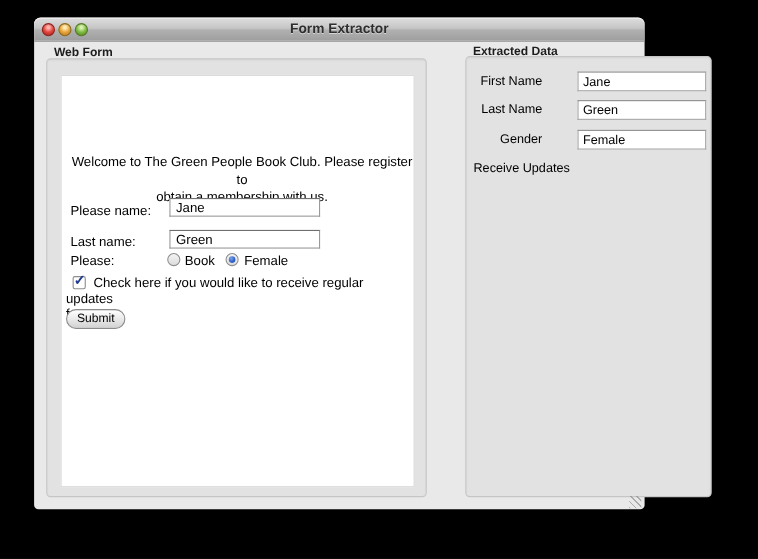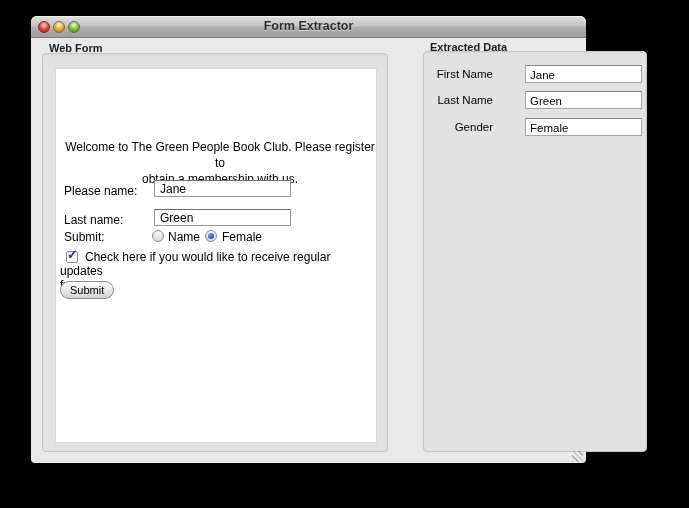--- a/index.html
+++ b/index.html
@@ -105,23 +105,23 @@
 
       <p class="intro">Welcome to The Green People Book Club. Please register to
 obtain a membership with us.</p>
 
       <span class="flabel" style="top:115px">Please name:</span>
       <input class="tinput" style="left: 98px; top: 111px;" value="Jane">
 
       <span class="flabel" style="top:144px">Last name:</span>
       <input class="tinput" style="left: 98px; top: 140px;" value="Green">
 
-      <span class="flabel" style="top:161px">Submit:</span>
+      <span class="flabel" style="top:161px">Please:</span>
       <span class="radio" style="left:96px; top:161px"></span>
-      <span class="rlabel" style="left:112px; top:161px">Name</span>
+      <span class="rlabel" style="left:112px; top:161px">Book</span>
       <span class="radio selected" style="left:149px; top:161px"></span>
       <span class="rlabel" style="left:166px; top:161px">Female</span>
 
       <div class="cbrow">
         <span class="checkbox">
           <span class="mark">✓</span>
         </span><span class="cbtext">Check here if you would like to receive regular updates
 from us:</span>
       </div>
 
@@ -142,18 +142,19 @@
       <span class="xlabel">Last Name</span>
       <input class="xfield" value="Green" style="">
     </div>
 
     <div class="xrow" style="top:66px">
       <span class="xlabel">Gender</span>
       <input class="xfield" value="Female" style="">
     </div>
 
     <div class="xrow" style="top:92px">
+      <span class="xlabel">Receive Updates</span>
     </div>
 
   </div>
 
   <div class="resize-grip"></div>
 </div>
 
 </body></html>

